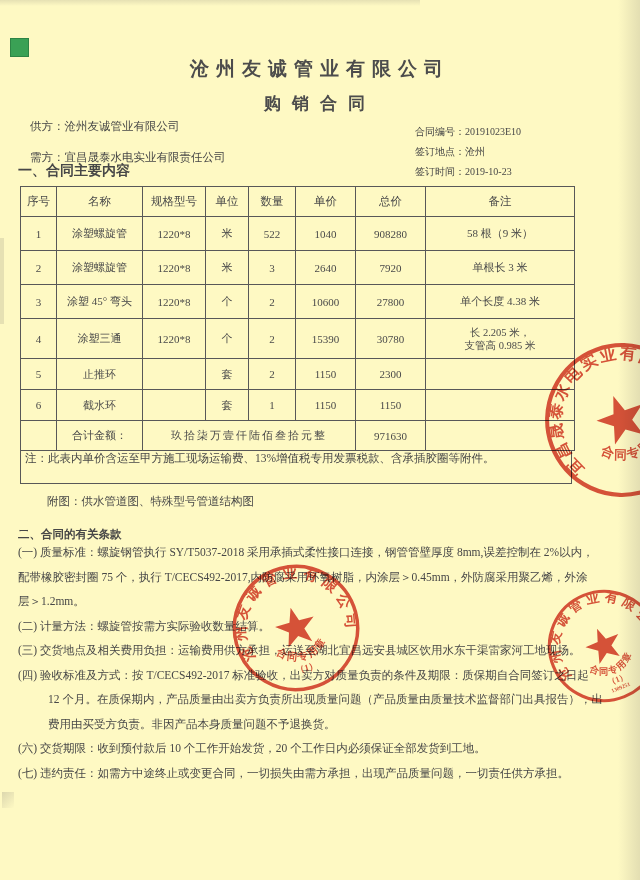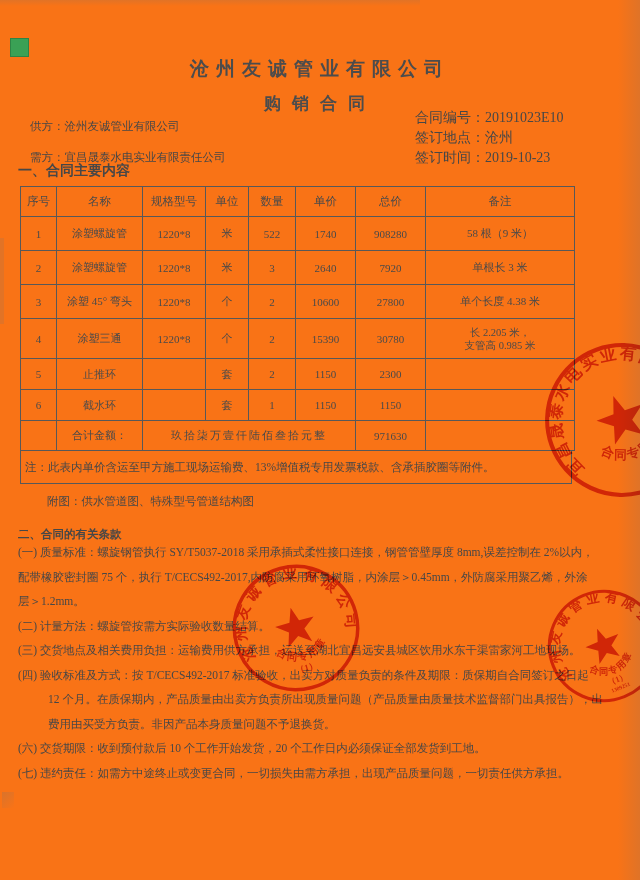--- a/index.html
+++ b/index.html
@@ -1,55 +1,55 @@
 <!DOCTYPE html>
 <html><head>
 <meta charset="utf-8">
 <style>
   html,body{margin:0;padding:0;}
   body{width:640px;height:880px;background:#ffffff;overflow:hidden;
        font-family:"Liberation Serif","DejaVu Serif",serif;color:#474747;}
-  .page{position:relative;width:640px;height:880px;background:#f97316;overflow:hidden;}
+  .page{position:relative;width:640px;height:880px;background:#fef9c3;overflow:hidden;}
 
   
   .edge-right{position:absolute;right:0;top:0;width:22px;height:880px;
     background:linear-gradient(to right,rgba(0,0,0,0) 0%,rgba(120,115,110,.14) 70%,rgba(120,115,110,.20) 100%);}
   .edge-top{position:absolute;left:0;top:0;width:420px;height:6px;
     background:linear-gradient(to bottom,rgba(120,115,110,.18),rgba(0,0,0,0));}
   .smudge-left{position:absolute;left:0;top:238px;width:4px;height:86px;background:rgba(120,115,110,.18);}
   .smudge-bl{position:absolute;left:2px;top:792px;width:12px;height:16px;
     background:linear-gradient(135deg,rgba(120,115,110,.25),rgba(0,0,0,0));}
   .green-marker{position:absolute;left:10px;top:38px;width:17px;height:17px;background:#3aa155;border:1px solid #2e8445;}
 
   .doc-title{position:absolute;left:0;top:56px;width:640px;text-align:center;
     font-size:19px;font-weight:600;letter-spacing:7px;color:#4c4c4c;}
   .doc-subtitle{position:absolute;left:0;top:92px;width:640px;text-align:center;
     font-size:17px;font-weight:600;letter-spacing:11px;color:#4c4c4c;}
 
   .party-supplier{position:absolute;left:30px;top:119px;font-size:11.5px;}
   .party-buyer{position:absolute;left:30px;top:150px;font-size:11.5px;}
-  .contract-info{position:absolute;left:415px;top:108px;font-size:14px;line-height:20px;}
+  .contract-info{position:absolute;left:415px;top:122px;font-size:10px;line-height:20px;}
   .contract-info .row{white-space:nowrap;}
 
   .sec1-heading{position:absolute;left:18px;top:162px;font-size:14px;font-weight:600;}
 
   table.goods{position:absolute;left:20px;top:186px;border-collapse:collapse;table-layout:fixed;
     font-size:11px;color:#4a4a4a;}
   table.goods td,table.goods th{border:1px solid #585858;text-align:center;vertical-align:middle;
     font-weight:normal;padding:0;overflow:hidden;}
   table.goods th{font-size:11.5px;}
   col.c-seq{width:36px;}col.c-name{width:86px;}col.c-spec{width:63px;}col.c-unit{width:43px;}
   col.c-qty{width:47px;}col.c-price{width:60px;}col.c-total{width:70px;}col.c-remark{width:149px;}
   tr.hdr{height:30px;}tr.r1,tr.r2,tr.r3{height:34px;}tr.r4{height:40px;}
   tr.r5,tr.r6{height:31px;}tr.rt{height:30px;margin-top:42px;}
   .remark2{line-height:13px;font-size:10.5px;}
   .amount-cn{letter-spacing:2px;}
 
   .note-box{position:absolute;left:20px;top:450px;width:552px;height:34px;border:1px solid #585858;
-    font-size:11.5px;display:flex;align-items:center;padding-left:4px;box-sizing:border-box;}
+    font-size:11.5px;display:flex;padding-left:4px;box-sizing:border-box;}
   .attachment{position:absolute;left:20px;top:494px;font-size:11.5px;margin-left:27px;}
   .sec2-heading{position:absolute;left:18px;top:527px;font-size:11.5px;font-weight:600;}
 
   .terms{position:absolute;left:18px;top:540px;width:566px;font-size:11.5px;}
   .tl{line-height:24.5px;white-space:nowrap;}
   .tl.gap{margin-top:0;}
   .tl.ind{padding-left:30px;}
 
   
   .stamp{position:absolute;mix-blend-mode:multiply;opacity:.86;}
@@ -101,21 +101,21 @@
       <th>单价</th>
       <th>总价</th>
       <th>备注</th>
     </tr>
     <tr class="r1">
       <td>1</td>
       <td>涂塑螺旋管</td>
       <td>1220*8</td>
       <td>米</td>
       <td>522</td>
-      <td>1740</td>
+      <td>1040</td>
       <td>908280</td>
       <td>58 根（9 米）</td>
     </tr>
     <tr class="r2">
       <td>2</td>
       <td>涂塑螺旋管</td>
       <td>1220*8</td>
       <td>米</td>
       <td>3</td>
       <td>2640</td>

